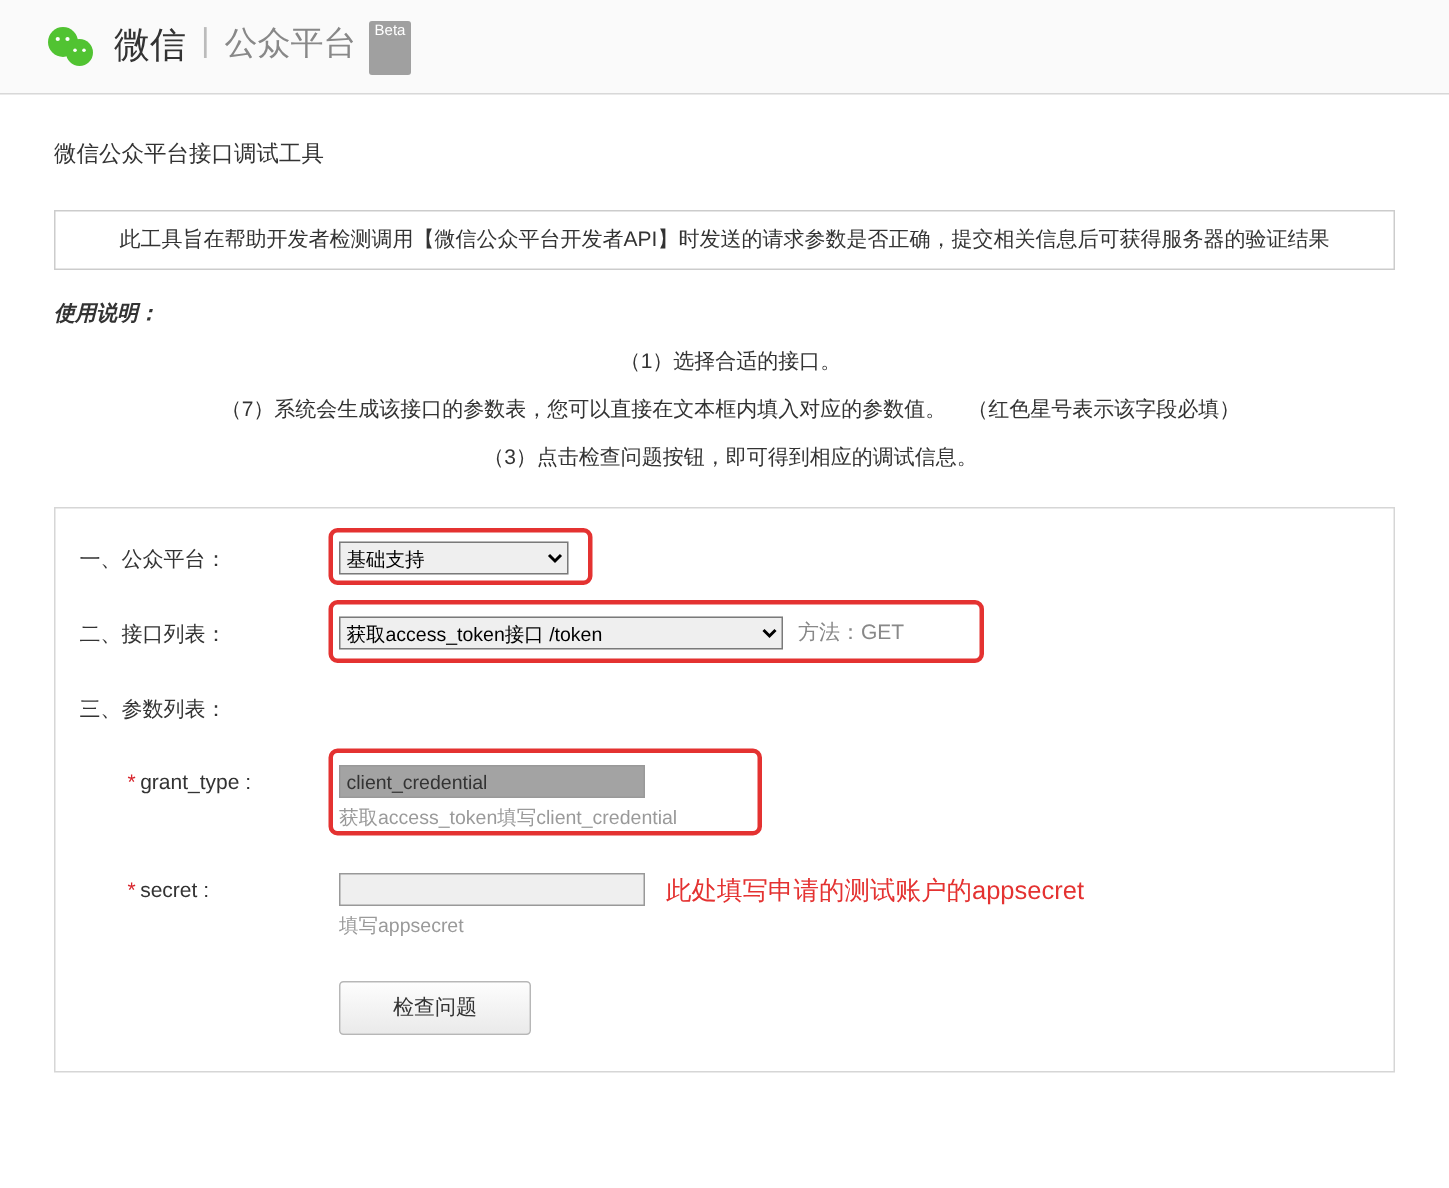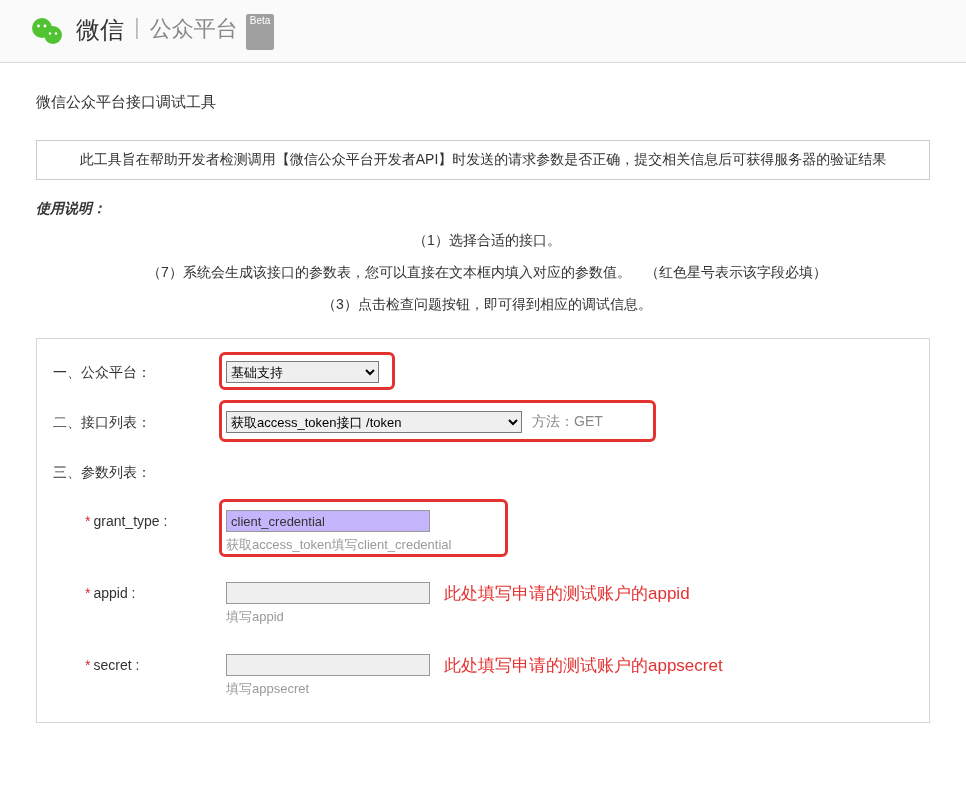--- a/index.html
+++ b/index.html
@@ -163,21 +163,21 @@
     }
     input.text-input {
       width: 204px;
       height: 22px;
       border: 1px solid #999;
       padding: 0 4px;
       font-size: 13px;
       background: #efefef;
     }
     input.text-input.disabled-look {
-      background: #c4b5fd;
+      background: #a3a3a3;
       color: #333;
     }
     .hint {
       color: #9a9a9a;
       font-size: 13px;
       margin-top: 4px;
     }
     .annotation {
       color: #e43231;
       font-size: 17px;
@@ -265,37 +265,30 @@
       <div class="form-label param">
         <span class="required-star">*</span><span>grant_type :</span>
       </div>
       <div class="form-field">
         <input type="text" class="text-input disabled-look" value="client_credential" style="">
         <div class="hint">获取access_token填写client_credential</div>
       </div>
       <div class="highlight-red hl-grant"></div>
     </div>
 
-    <div class="form-row">
-      <div class="form-label param">
-        <span class="required-star">*</span><span>appid :</span>
-      </div>
-      <div class="form-field">
-        <input type="text" class="text-input" value="" style="">
-        <div class="hint">填写appid</div>
-      </div>
-      <div class="annotation">此处填写申请的测试账户的appid</div>
-    </div>
 
     <div class="form-row">
       <div class="form-label param">
         <span class="required-star">*</span><span>secret :</span>
       </div>
       <div class="form-field">
         <input type="text" class="text-input" value="" style="">
         <div class="hint">填写appsecret</div>
       </div>
       <div class="annotation">此处填写申请的测试账户的appsecret</div>
     </div>
 
+    <div class="submit-row">
+      <button class="submit-btn">检查问题</button>
+    </div>
 
   </div>
 </div>
 
 </body></html>

